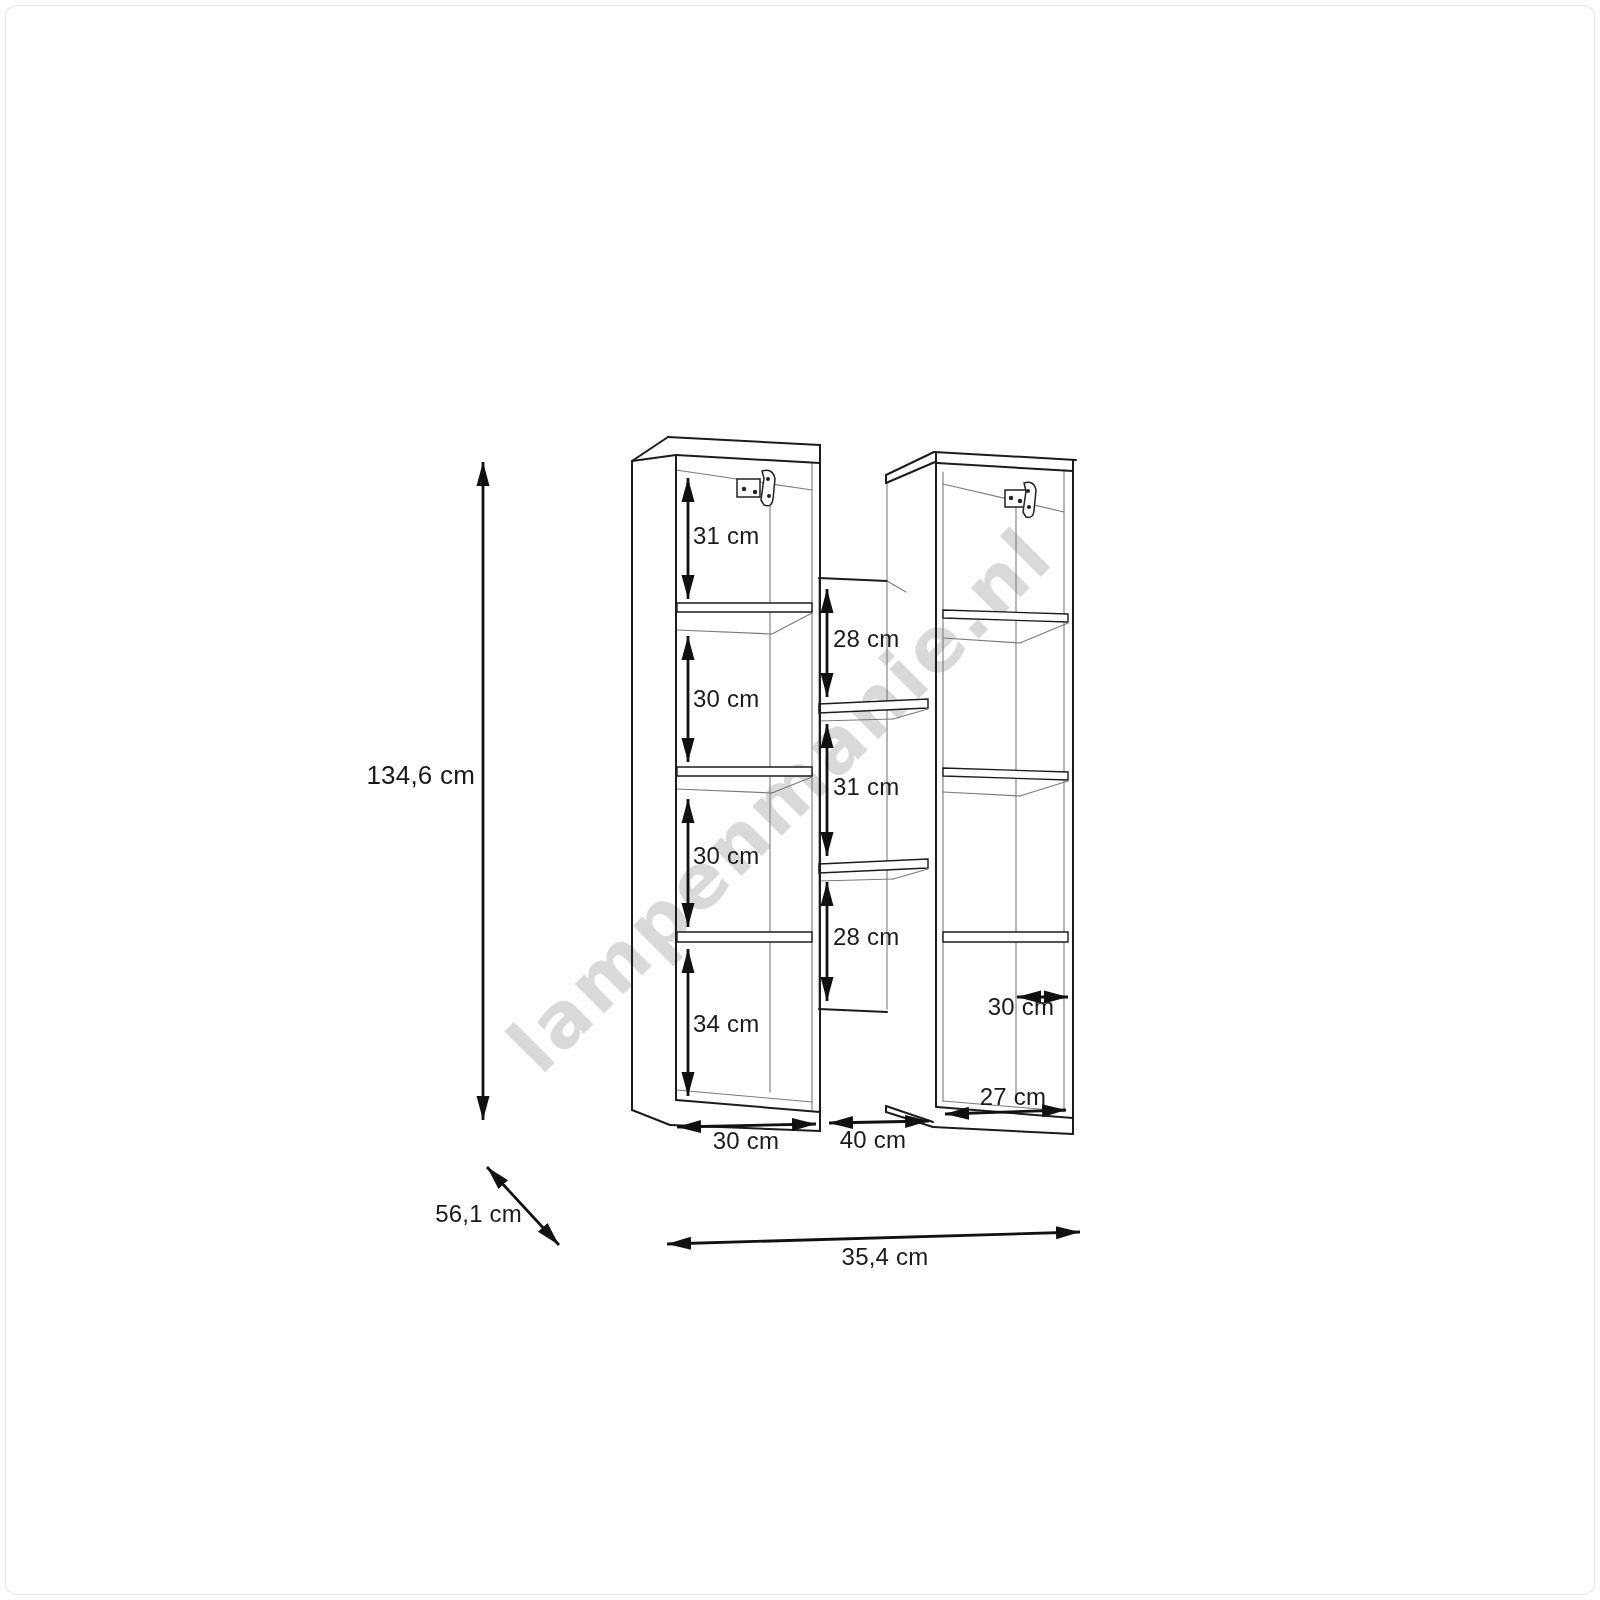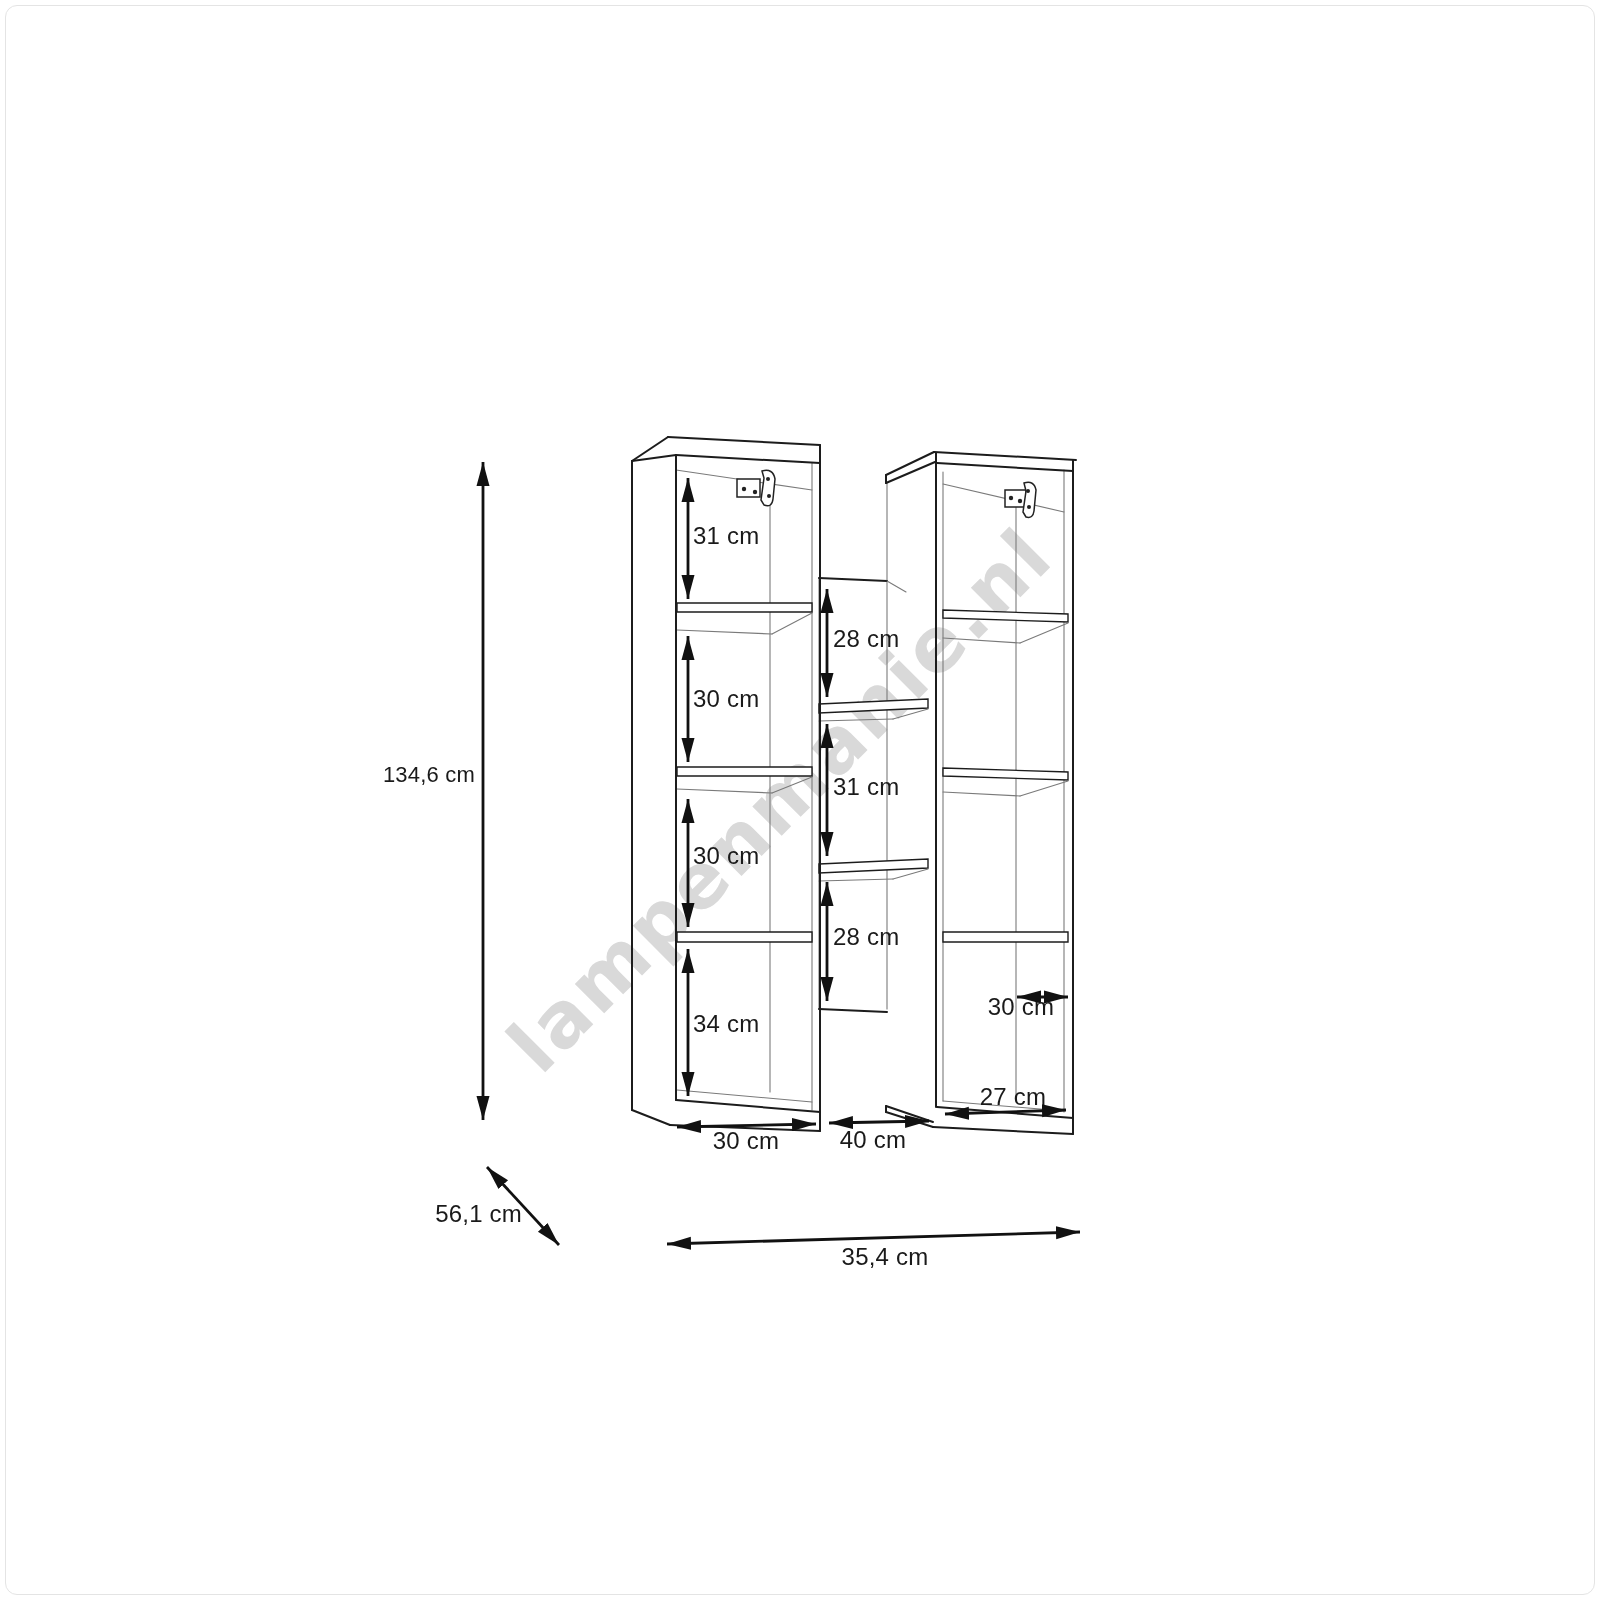--- a/index.html
+++ b/index.html
@@ -18,21 +18,21 @@
   .bk{stroke:#222222;stroke-width:1.5;fill:#ffffff;}
   .bkdot{fill:#222222;stroke:none;}
   
   .lbl{
     position:absolute;white-space:nowrap;font-size:24px;color:#1a1a1a;
     line-height:1;letter-spacing:0.2px;
   }
   .lbl.cc{transform:translate(-50%,-50%);}
   .lbl.lc{transform:translate(0,-50%);}
   .lbl.rc{transform:translate(-100%,-50%);}
-  .lbl.big{font-size:22px;}
+  .lbl.big{font-size:26px;}
   #watermark{
     position:absolute;left:780px;top:800px;
     transform:translate(-50%,-50%) rotate(-45deg);
     font-size:76px;font-weight:bold;color:#d9d9d9;letter-spacing:3px;
     font-family:"DejaVu Sans", sans-serif;
   }
 </style>
 </head>
 <body>
 

